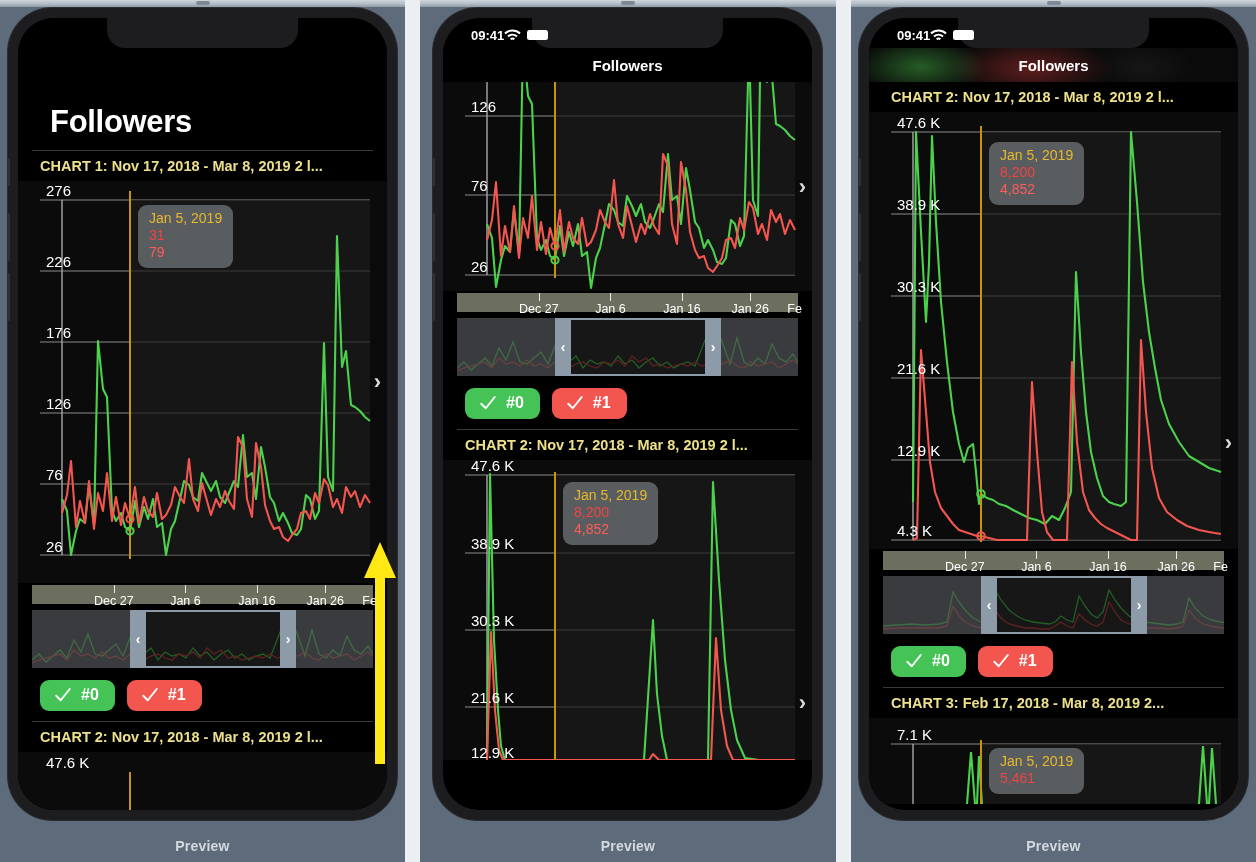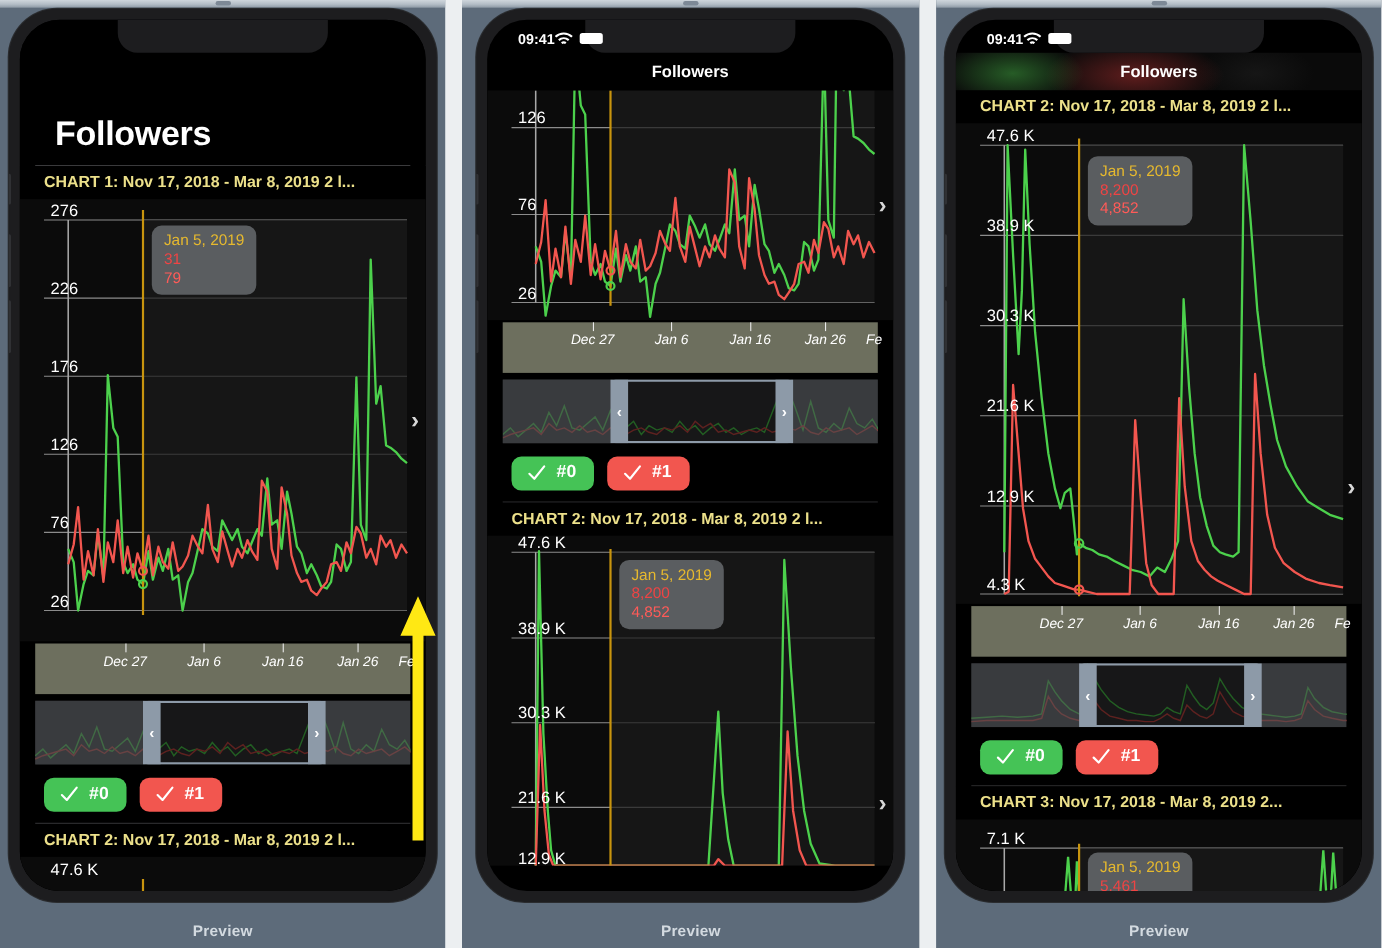--- a/index.html
+++ b/index.html
@@ -102,23 +102,22 @@
     background:rgba(105,108,112,.82);
     border-radius:9px; padding:5px 11px 7px 11px;
     line-height:1.22; white-space:nowrap;
   }
   .tooltip .tdate { color:#e6b92e; font-size:14px; }
   .tooltip .tg { color:#ef4444; font-size:14px; }
   .tooltip .tr { color:#ff5b58; font-size:14px; }
 
   
   .axisbar {
-    position:relative; background:#6d6f5e; height:46px;
+    position:relative; background:#6d6f5e; height:19px;
     margin:2px 14px 0 14px;
-    font-style:italic;
   }
   .axisbar .tick {
     position:absolute; top:0; width:1px; height:8px; background:#e9e9e9;
   }
   .axisbar .lab {
     position:absolute; top:9px; transform:translateX(-50%);
     color:#fff; font-size:12.5px; white-space:nowrap;
   }
 
   
@@ -521,21 +520,21 @@
               <svg class="tickglyph" viewBox="0 0 24 24">
                   <path d="M3 13 L9 19 L21 4" fill="none" stroke="#fff" stroke-width="2.6" stroke-linecap="round" stroke-linejoin="round"></path>
                 </svg>
               <span>#1</span>
             </div>
           </div>
           <div class="divider"></div>
         </div>
 
         <div class="chart-block">
-          <div class="chart-title">CHART 3:  Nov 17, 2018 - Mar 8, 2019  2...</div>
+          <div class="chart-title">CHART 3:  Feb 17, 2018 - Mar 8, 2019  2...</div>
           <div class="plot" style="height:86px;">
             <svg width="369" height="86" viewBox="0 0 369 86">
               <line x1="22" y1="26" x2="352" y2="26" stroke="#8c8c8c" stroke-width="1"></line>
               <line x1="44" y1="26" x2="44" y2="86" stroke="#a8a8a8" stroke-width="1.4"></line>
               <rect x="112" y="26" width="240" height="60" fill="#1a1a1a" opacity="0.72"></rect>
               <polyline fill="none" stroke="#4cd14c" stroke-width="2.1" points="98,86 102,34 106,86 108,86 110,38 113,86"></polyline>
               <polyline fill="none" stroke="#4cd14c" stroke-width="2.1" points="330,86 334,28 338,86 340,86 343,30 347,86"></polyline>
               <line x1="112" y1="22" x2="112" y2="86" stroke="#c8940e" stroke-width="2"></line>
               <text x="28" y="22" fill="#ffffff" font-family="Liberation Sans, sans-serif" font-size="15">7.1 K</text>
             </svg>

